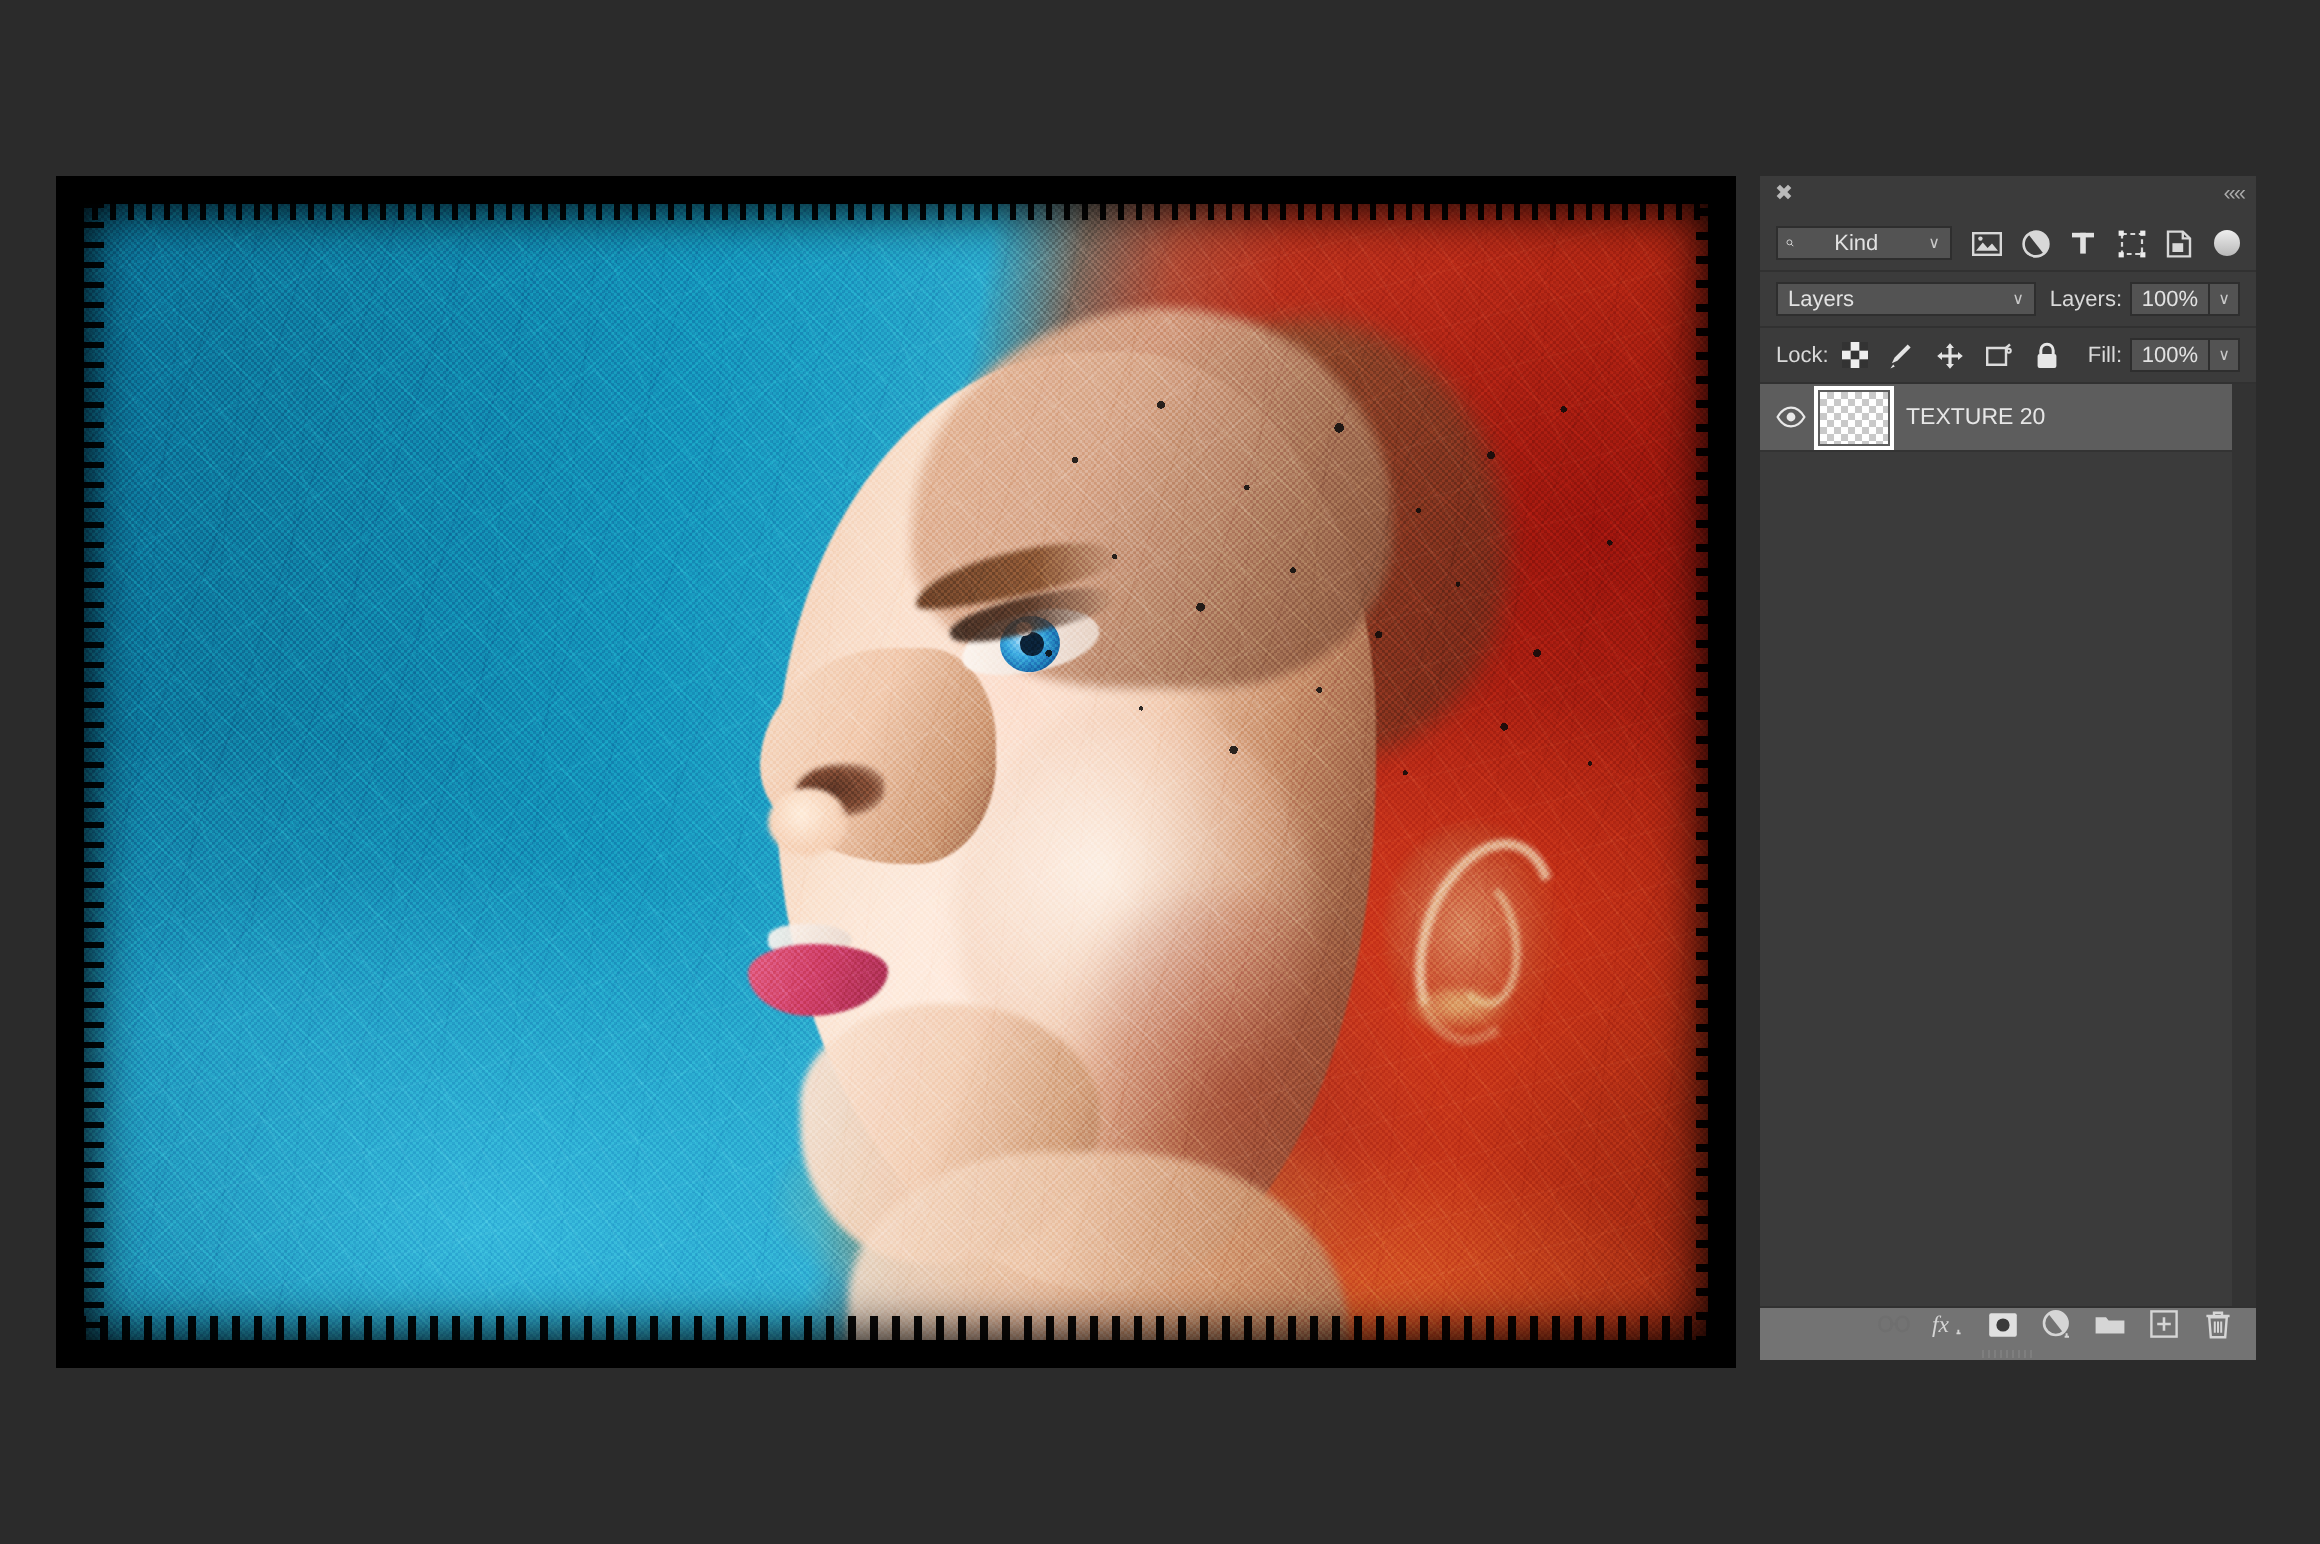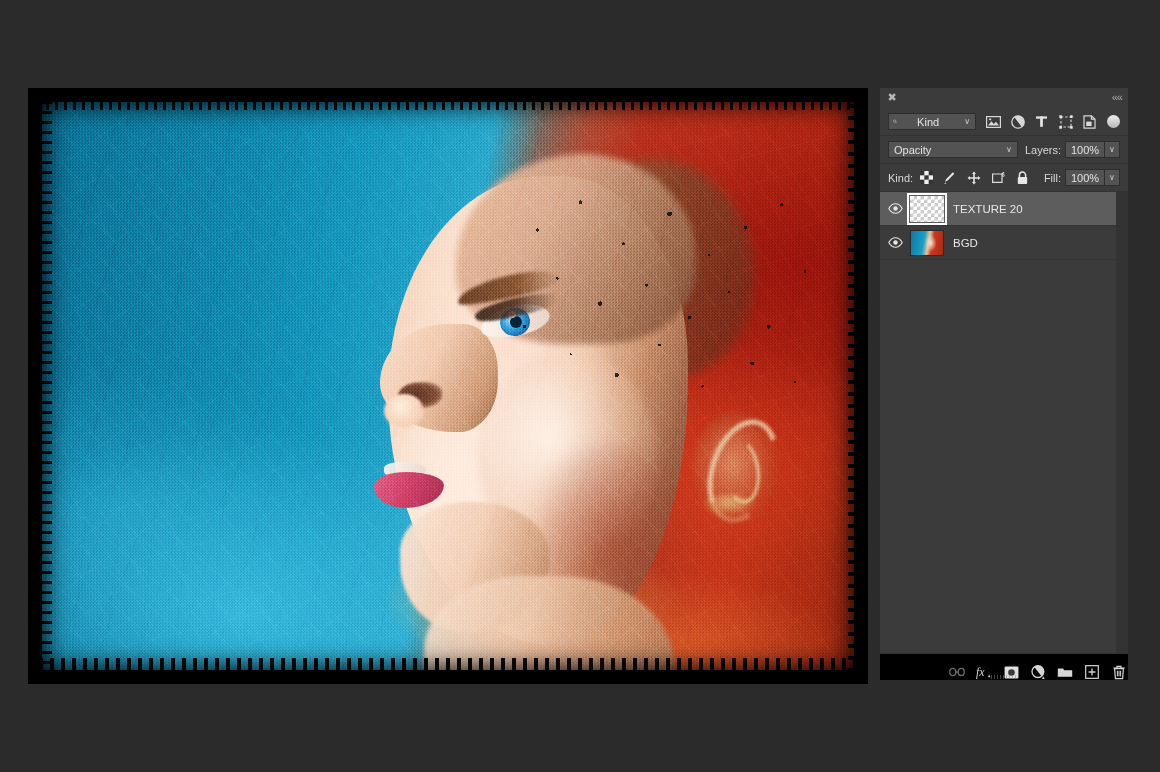--- a/index.html
+++ b/index.html
@@ -239,22 +239,22 @@
       repeating-conic-gradient(#111 0% 25%, #e8e8e8 0% 50%),
       repeating-conic-gradient(#e0e0e0 0% 25%, #1a1a1a 0% 50%),
       repeating-conic-gradient(#2a2a2a 0% 25%, #dcdcdc 0% 50%);
     border:1px solid #2a2a2a;}
   .thumb-bgd{border:1px solid #2a2a2a;background:
     radial-gradient(ellipse 30% 60% at 62% 50%, rgba(250,230,215,.95) 0%, rgba(250,230,215,0) 60%),
     linear-gradient(100deg,#0d79a6 0%,#1aa0c6 40%,#e8c39a 54%,#c8381f 66%,#a82a12 100%);}
   .layer-name{font-size:11.5px;color:#e6e6e6;}
   #scroll-gutter{position:absolute;right:0;top:0;width:12px;bottom:0;background:#333;}
 
-  #panel-footer{height:26px;background:#000000;border-top:1px solid #313131;
-    display:flex;align-items:flex-end;justify-content:flex-end;gap:11px;padding-right:1px;flex:none;}
+  #panel-footer{height:26px;background:#737373;border-top:1px solid #313131;
+    display:flex;align-items:flex-start;justify-content:flex-end;gap:11px;padding-right:11px;flex:none;}
   .fbtn{width:16px;height:16px;display:flex;align-items:center;justify-content:center;cursor:pointer;}
   #resize-grip{position:absolute;left:50%;bottom:1px;transform:translateX(-50%);
     width:26px;height:4px;opacity:.5;
     background:repeating-linear-gradient(90deg,#8a8a8a 0 1px,transparent 1px 3px);}
   svg{display:block;}
 </style>
 </head>
 <body>
 
 <div id="root">
@@ -351,34 +351,34 @@
             <path d="M8.4 0.8 V4.2 H12" fill="none" stroke="#d8d8d8" stroke-width="1.2"></path>
             <rect x="3.2" y="6.6" width="5.4" height="4.4" fill="#d8d8d8"></rect>
           </svg>
         </div>
       </div>
       <div id="filter-toggle"></div>
     </div>
 
     <div class="strip row">
       <div class="ctl" id="blend-select">
-        <span>Opacity</span>
+        <span>Layers</span>
         <span class="caret">∨</span>
       </div>
       <span class="num-label">Layers:</span>
       <div class="ctl num-field">
         <span>100%</span>
       </div>
       <div class="ctl num-step">
         <span class="caret" style="margin:0;padding:0">∨</span>
       </div>
     </div>
 
     <div class="strip row">
-      <span id="lock-label">Kind:</span>
+      <span id="lock-label">Lock:</span>
       <div class="lock-icons">
         <div class="lkicon">
           <svg width="13" height="13" viewBox="0 0 12 12">
             <rect width="12" height="12" fill="#efefef"></rect>
             <rect x="0" y="0" width="4" height="4" fill="#333"></rect>
             <rect x="8" y="0" width="4" height="4" fill="#333"></rect>
             <rect x="4" y="4" width="4" height="4" fill="#333"></rect>
             <rect x="0" y="8" width="4" height="4" fill="#333"></rect>
             <rect x="8" y="8" width="4" height="4" fill="#333"></rect>
           </svg>
@@ -424,30 +424,20 @@
           <svg width="15" height="11" viewBox="0 0 15 11">
             <path d="M0.8 5.5 C3 1.6 6 0.8 7.5 0.8 C9 0.8 12 1.6 14.2 5.5 C12 9.4 9 10.2 7.5 10.2 C6 10.2 3 9.4 0.8 5.5 Z" fill="none" stroke="#e8e8e8" stroke-width="1.1"></path>
             <circle cx="7.5" cy="5.5" r="2.2" fill="#e8e8e8"></circle>
           </svg>
         </div>
         <div class="thumb thumb-checker sel"></div>
         <span class="layer-name">TEXTURE 20</span>
       </div>
 
 
-      <div class="layer-row">
-        <div class="eye-cell">
-          <svg width="15" height="11" viewBox="0 0 15 11">
-            <path d="M0.8 5.5 C3 1.6 6 0.8 7.5 0.8 C9 0.8 12 1.6 14.2 5.5 C12 9.4 9 10.2 7.5 10.2 C6 10.2 3 9.4 0.8 5.5 Z" fill="none" stroke="#e8e8e8" stroke-width="1.1"></path>
-            <circle cx="7.5" cy="5.5" r="2.2" fill="#e8e8e8"></circle>
-          </svg>
-        </div>
-        <div class="thumb thumb-bgd"></div>
-        <span class="layer-name">BGD</span>
-      </div>
 
       <div id="scroll-gutter"></div>
     </div>
 
     <div id="panel-footer">
       <div class="fbtn">
         <svg width="16" height="10" viewBox="0 0 16 10">
           <path d="M6 5 H10" stroke="#6f6f6f" stroke-width="1.3"></path>
           <rect x="0.8" y="1.4" width="6" height="7.2" rx="3" fill="none" stroke="#6f6f6f" stroke-width="1.3"></rect>
           <rect x="9.2" y="1.4" width="6" height="7.2" rx="3" fill="none" stroke="#6f6f6f" stroke-width="1.3"></rect>

